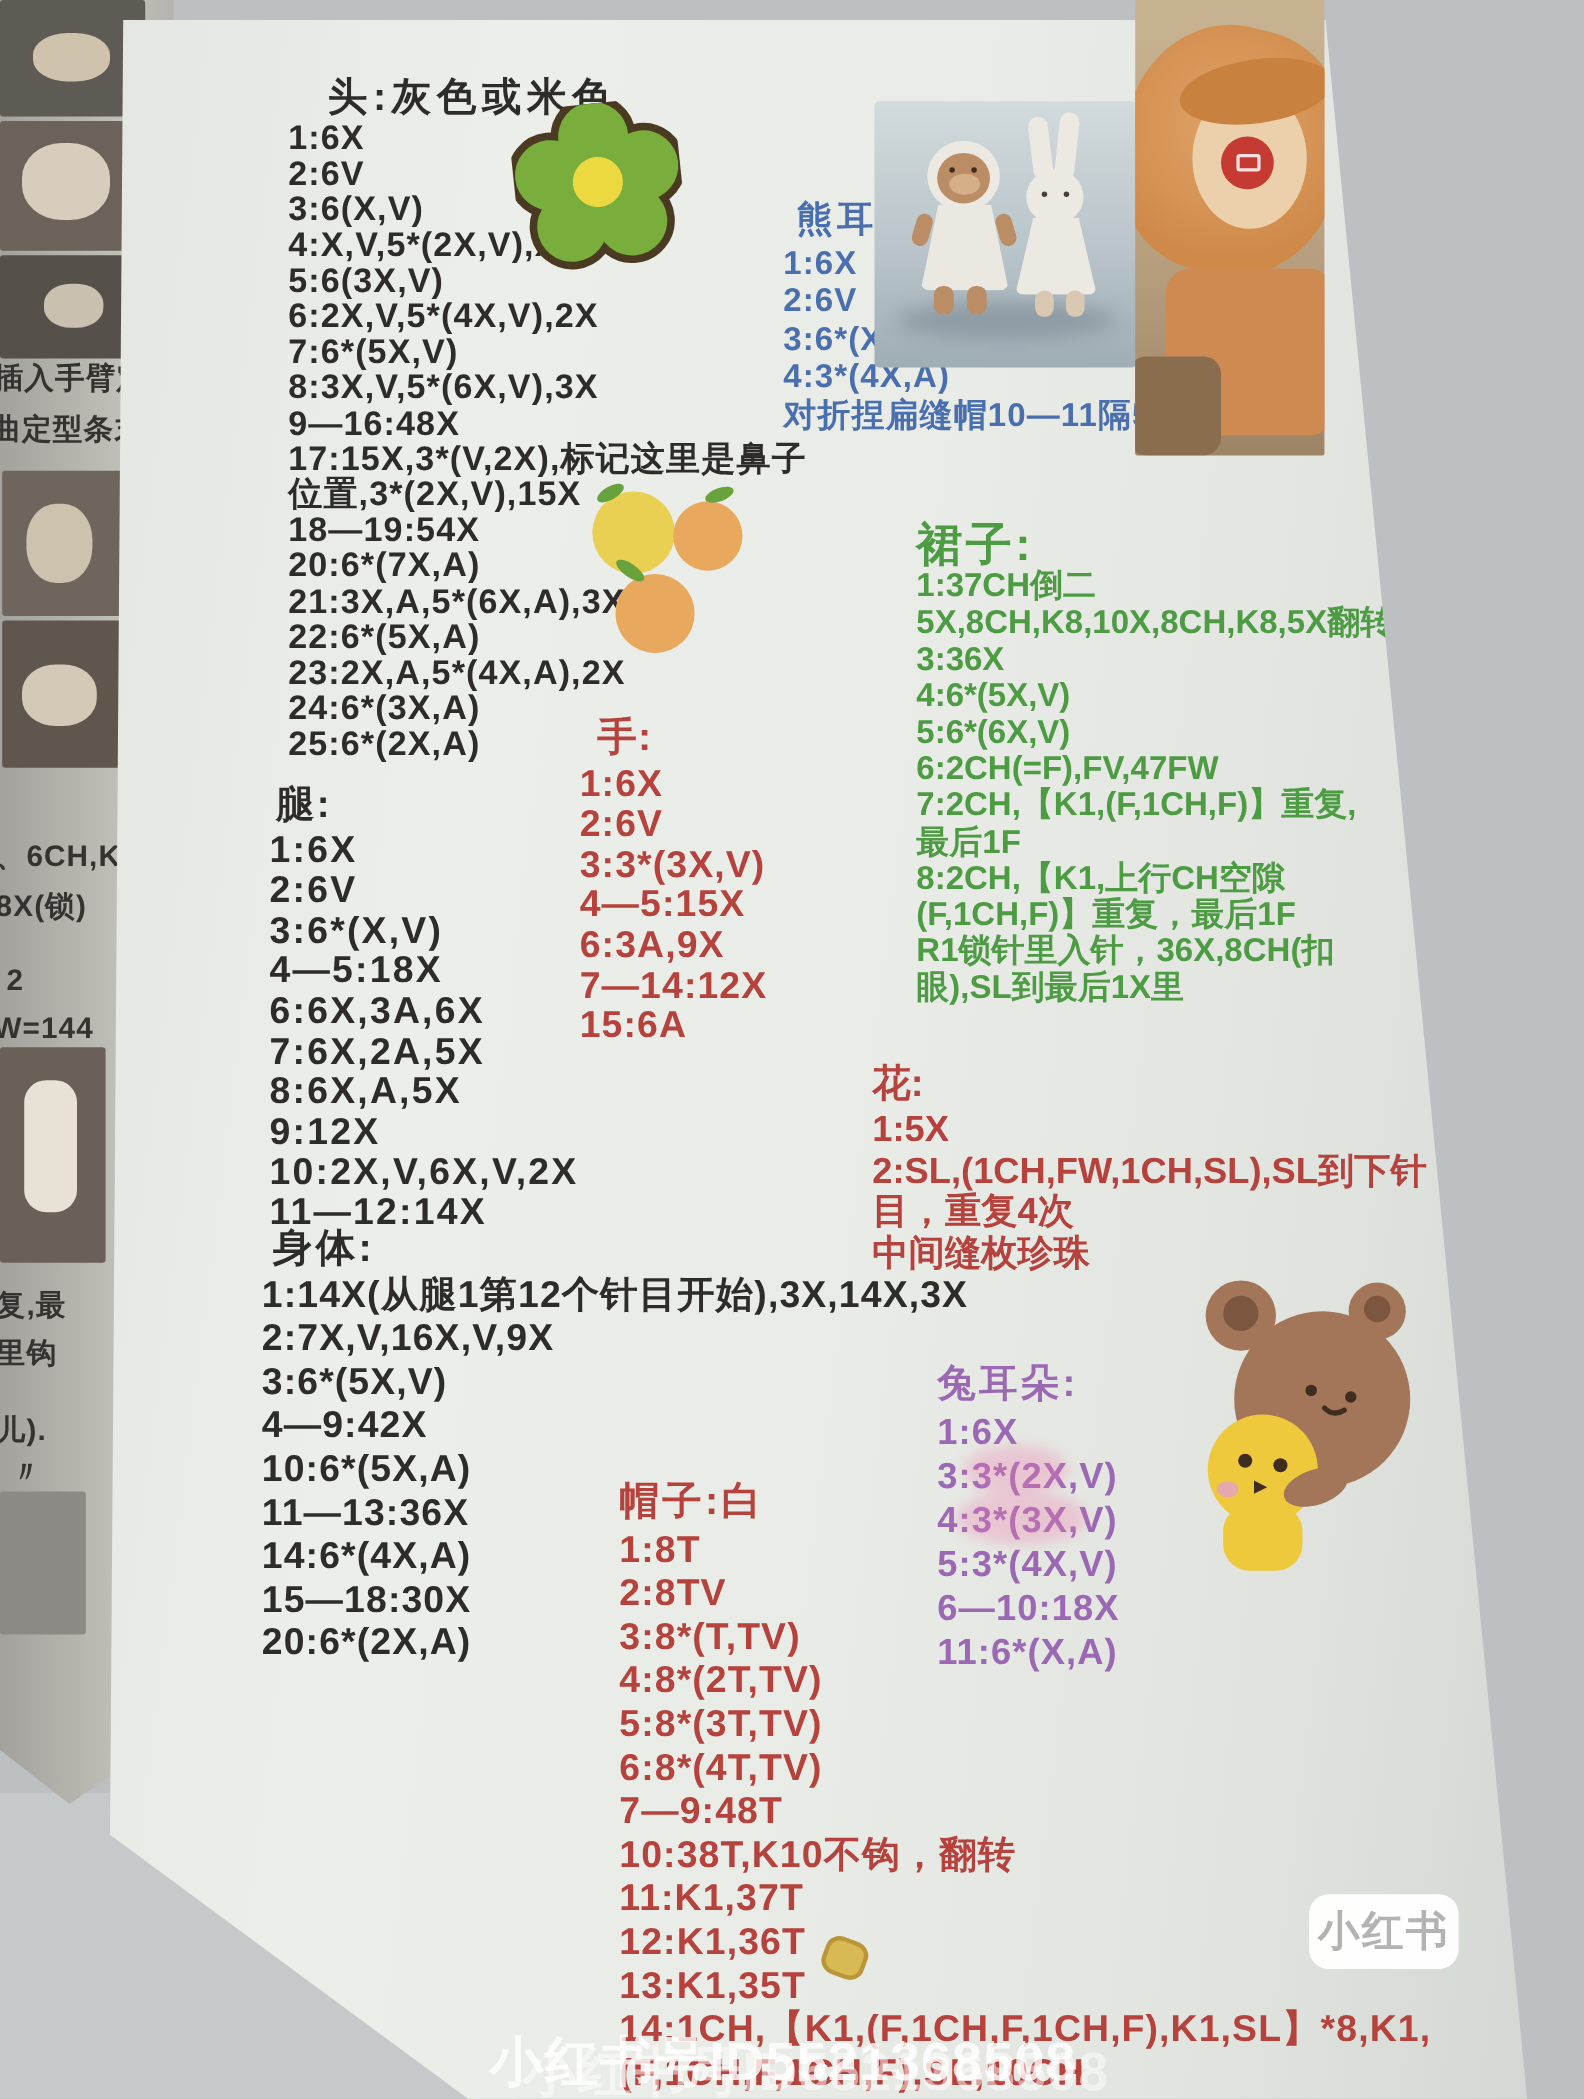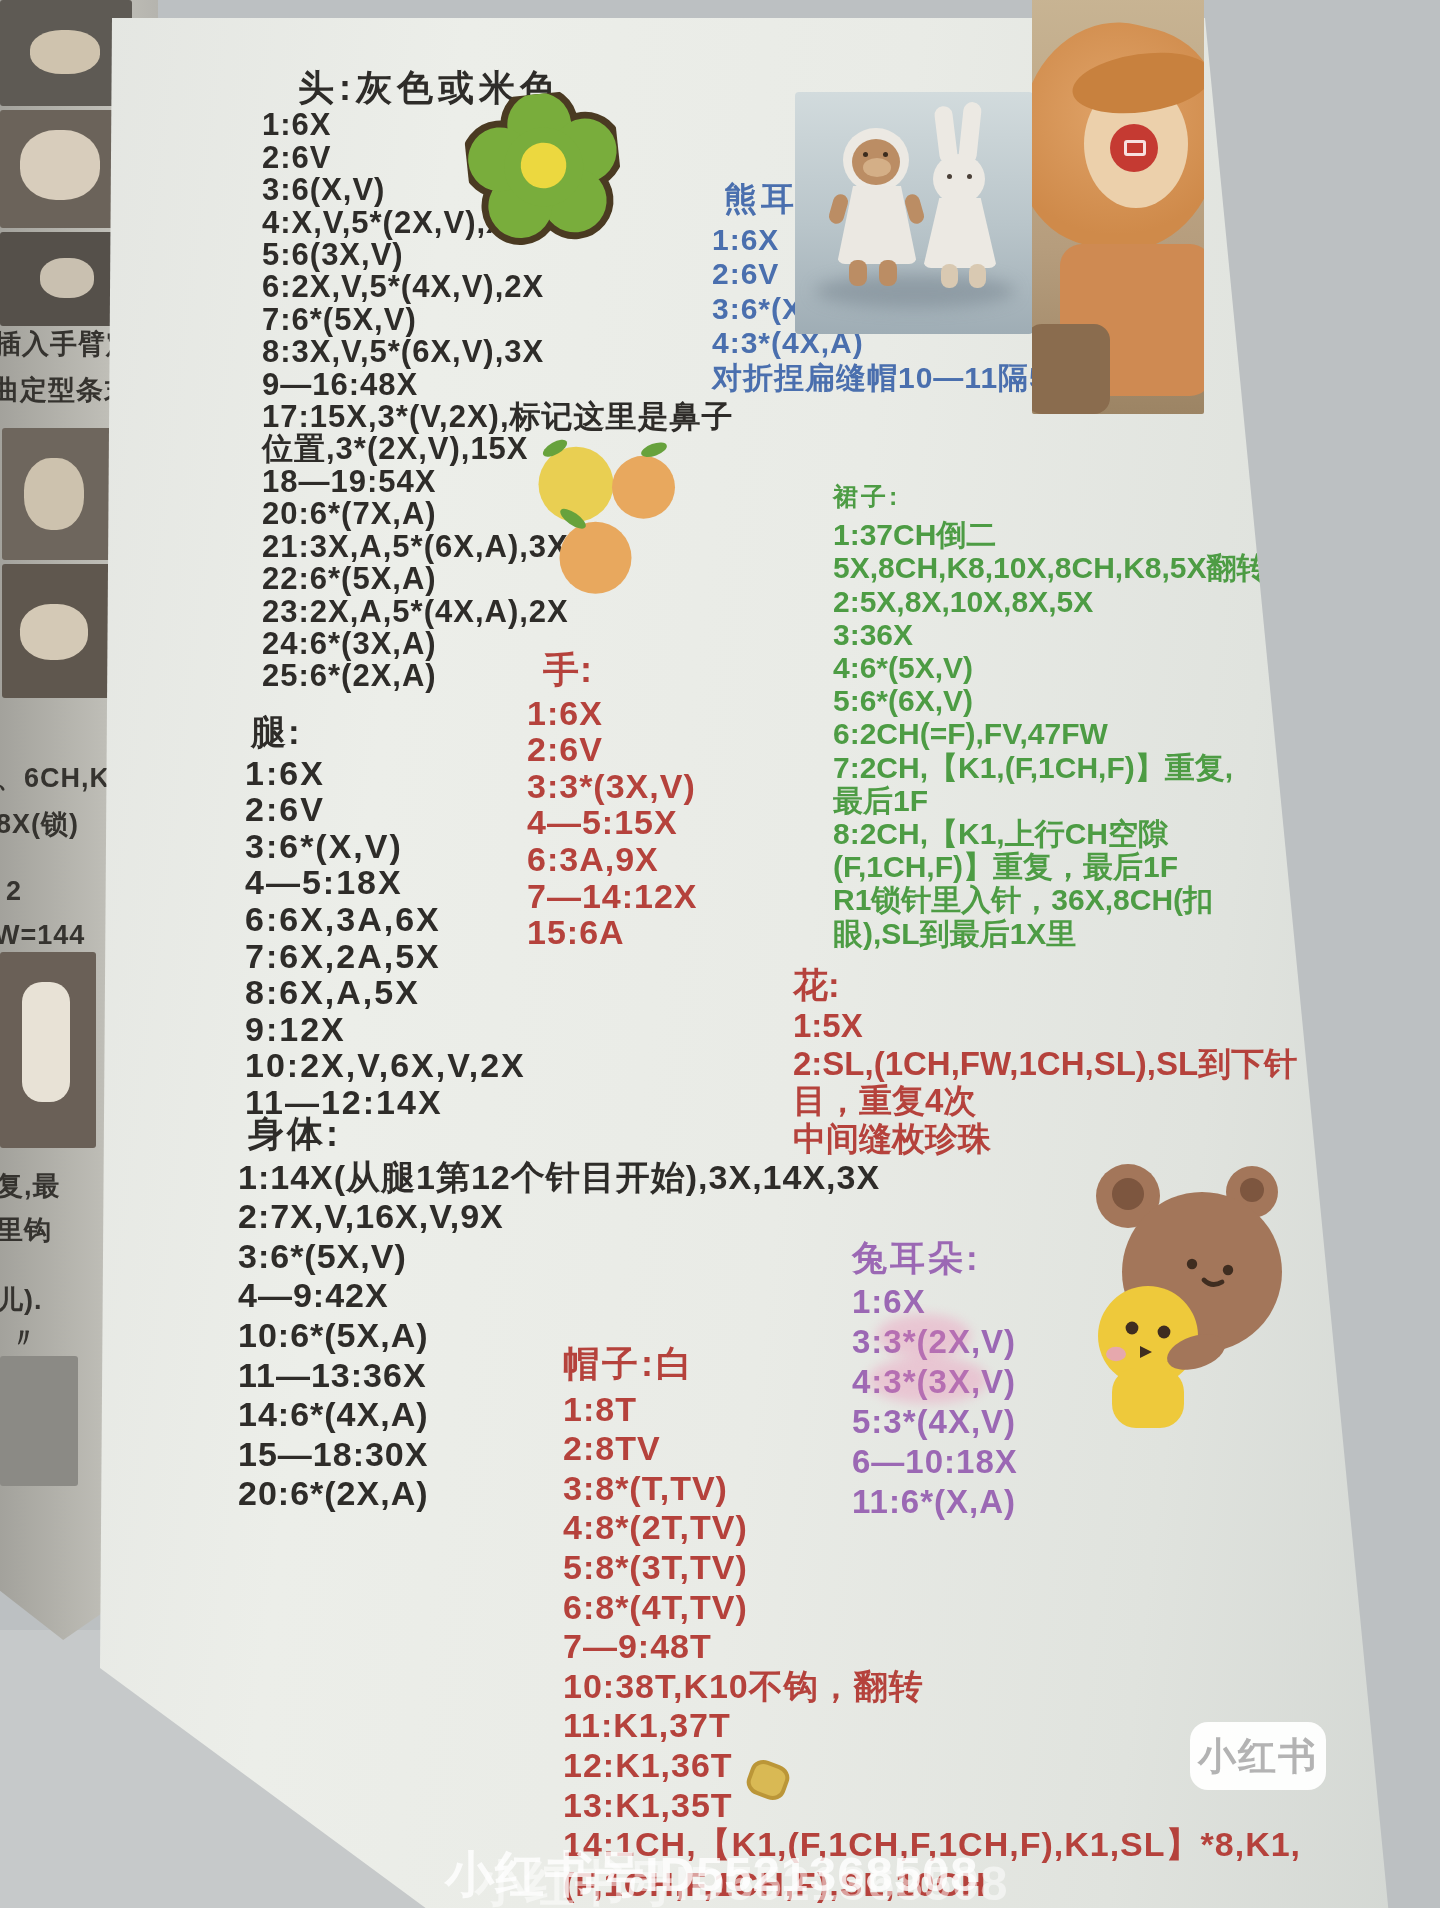--- a/index.html
+++ b/index.html
@@ -28,21 +28,21 @@
 
   .section{position:absolute;white-space:nowrap}
   .section .title{display:inline-block}
   .section .line{white-space:nowrap}
 
   .sec-head{left:262px;top:54px;font-size:31px;line-height:32.4px;color:var(--ink-black);letter-spacing:1px}
   .sec-head .title{font-size:36px;margin-left:36px;letter-spacing:5px;margin-bottom:5px}
   .sec-bear{left:712px;top:164px;font-size:30px;line-height:34.5px;color:var(--ink-blue);letter-spacing:1px}
   .sec-bear .title{font-size:33px;margin-left:12px;letter-spacing:4px;margin-bottom:6px}
   .sec-skirt{left:833px;top:460px;font-size:30px;line-height:33.2px;color:var(--ink-green)}
-  .sec-skirt .title{font-size:25px;letter-spacing:3px;margin-bottom:5px}
+  .sec-skirt .title{font-size:42px;letter-spacing:3px;margin-bottom:5px}
   .sec-hand{left:527px;top:634px;font-size:34px;line-height:36.6px;color:var(--ink-red);letter-spacing:1px}
   .sec-hand .title{font-size:36px;margin-left:16px;margin-bottom:6px}
   .sec-legs{left:245px;top:696px;font-size:34px;line-height:36.6px;color:var(--ink-black);letter-spacing:2px}
   .sec-legs .title{font-size:35px;margin-left:6px;margin-bottom:4px}
   .sec-flower{left:793px;top:948px;font-size:33px;line-height:37.4px;color:var(--ink-red)}
   .sec-flower .title{font-size:35px;margin-bottom:4px}
   .sec-body{left:238px;top:1096px;font-size:34px;line-height:39.6px;color:var(--ink-black);letter-spacing:1px}
   .sec-body .title{font-size:36px;margin-left:10px;letter-spacing:3px;margin-bottom:4px}
   .sec-hat{left:563px;top:1326px;font-size:34px;line-height:39.6px;color:var(--ink-red);letter-spacing:1px}
   .sec-hat .title{font-size:36px;letter-spacing:3px;margin-bottom:6px}
@@ -143,21 +143,20 @@
         <div class="line">4:3*(4X,A)</div>
         <div class="line">对折捏扁缝帽10—11隔5针</div>
       </div>
   </div>
 
   <div class="section sec-skirt">
     <div class="title">裙子:</div>
     <div class="lines">
         <div class="line">1:37CH倒二</div>
         <div class="line">5X,8CH,K8,10X,8CH,K8,5X翻转</div>
-        <div class="line">2:5X,8X,10X,8X,5X</div>
         <div class="line">3:36X</div>
         <div class="line">4:6*(5X,V)</div>
         <div class="line">5:6*(6X,V)</div>
         <div class="line">6:2CH(=F),FV,47FW</div>
         <div class="line">7:2CH,【K1,(F,1CH,F)】重复,</div>
         <div class="line">最后1F</div>
         <div class="line">8:2CH,【K1,上行CH空隙</div>
         <div class="line">(F,1CH,F)】重复，最后1F</div>
         <div class="line">R1锁针里入针，36X,8CH(扣</div>
         <div class="line">眼),SL到最后1X里</div>

